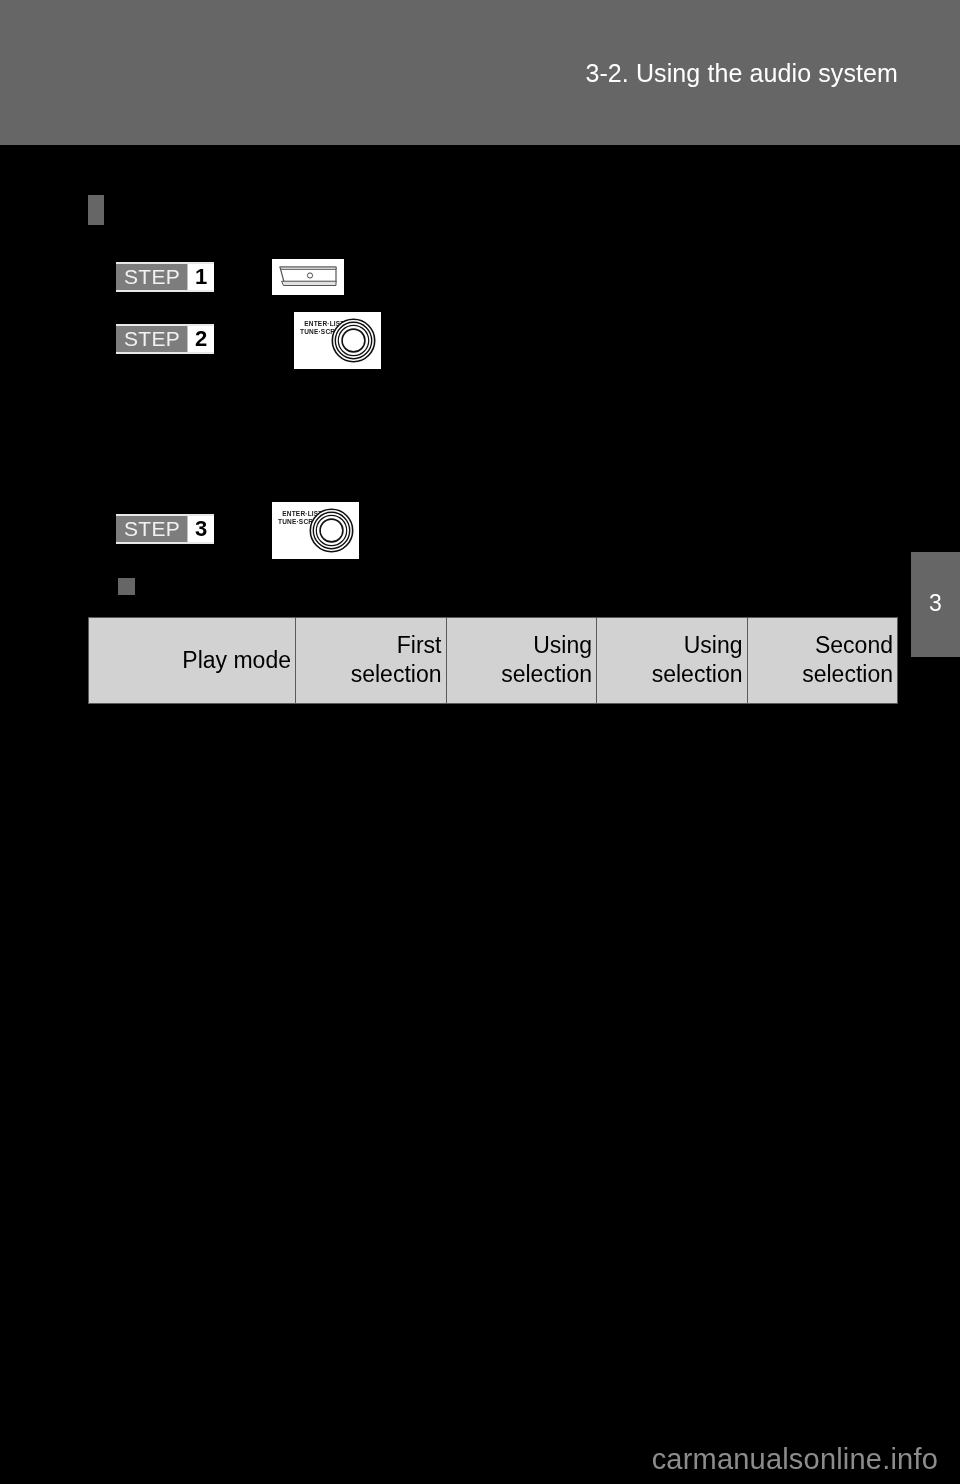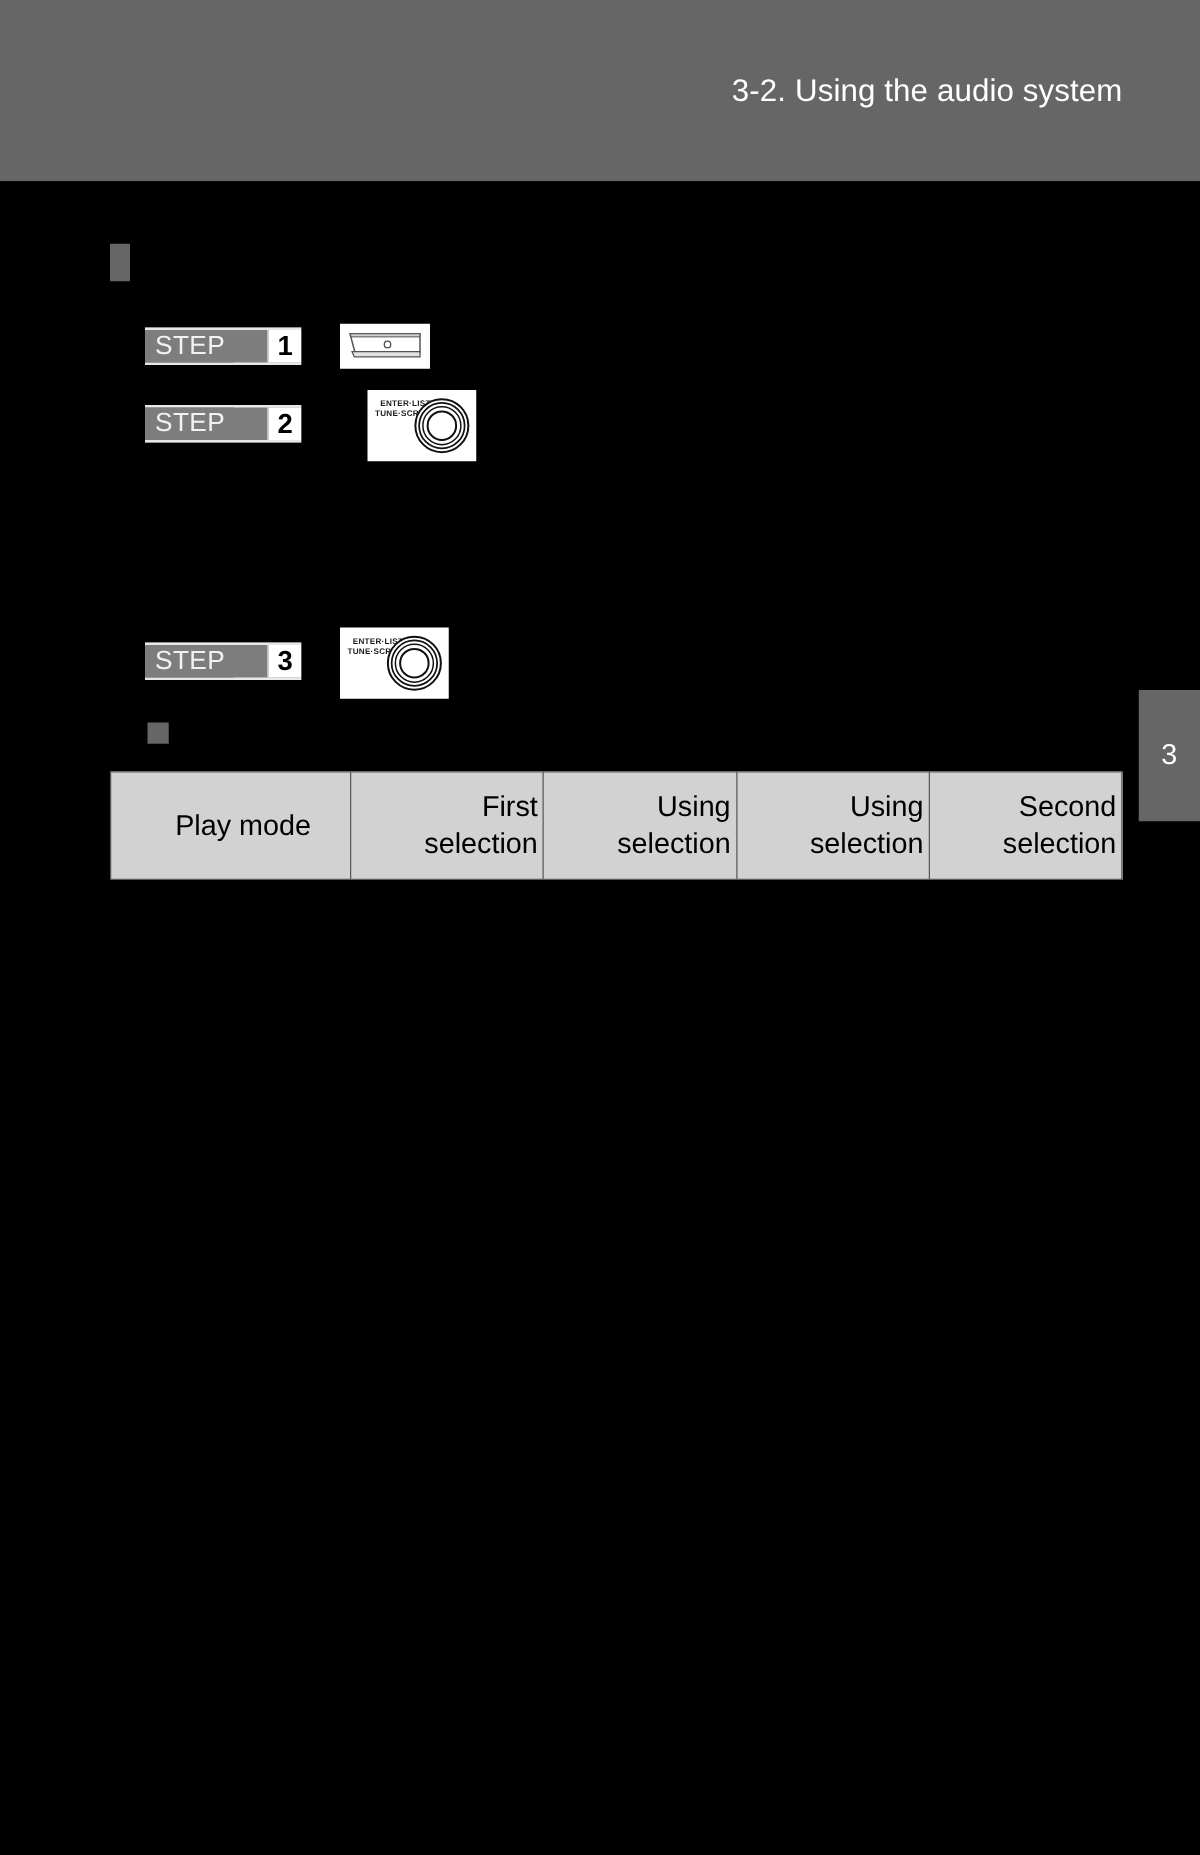--- a/index.html
+++ b/index.html
@@ -69,21 +69,20 @@
   
   .step-badge {
     position: absolute;
     height: 30px;
     display: flex;
     align-items: stretch;
     border-top: 2px solid #e8e8e8;
     border-bottom: 2px solid #e8e8e8;
     box-sizing: border-box;
     background: #7d7d7d;
-    gap: 27px;
   }
   .step-badge .step-word {
     background: #7d7d7d;
     color: #f2f2f2;
     font-size: 21px;
     line-height: 26px;
     padding: 0 7px 0 8px;
     display: flex;
     align-items: center;
     letter-spacing: 0.3px;
@@ -161,22 +160,22 @@
     color: #000000;
     font-weight: normal;
     font-size: 23px;
     line-height: 29px;
     padding: 13px 4px 14px 4px;
     text-align: right;
     vertical-align: middle;
   }
   .data-table th.col-play-mode {
     width: 163px;
-    padding-left: 24px;
-    text-align: center;
+    padding-left: 39px;
+    text-align: right;
   }
   .data-table th.col-sel { width: auto; }
 
   
   .chapter-tab {
     position: absolute;
     left: 911px;
     top: 407px;
     width: 49px;
     height: 105px;
@@ -289,14 +288,15 @@
           <span>selection</span>
         </th>
       </tr>
     </thead>
   </table>
 
   <div class="chapter-tab">
     <div class="chapter-tab-number">3</div>
   </div>
 
+  <div class="watermark">carmanualsonline.info</div>
 
 </div>
 
 </body></html>

